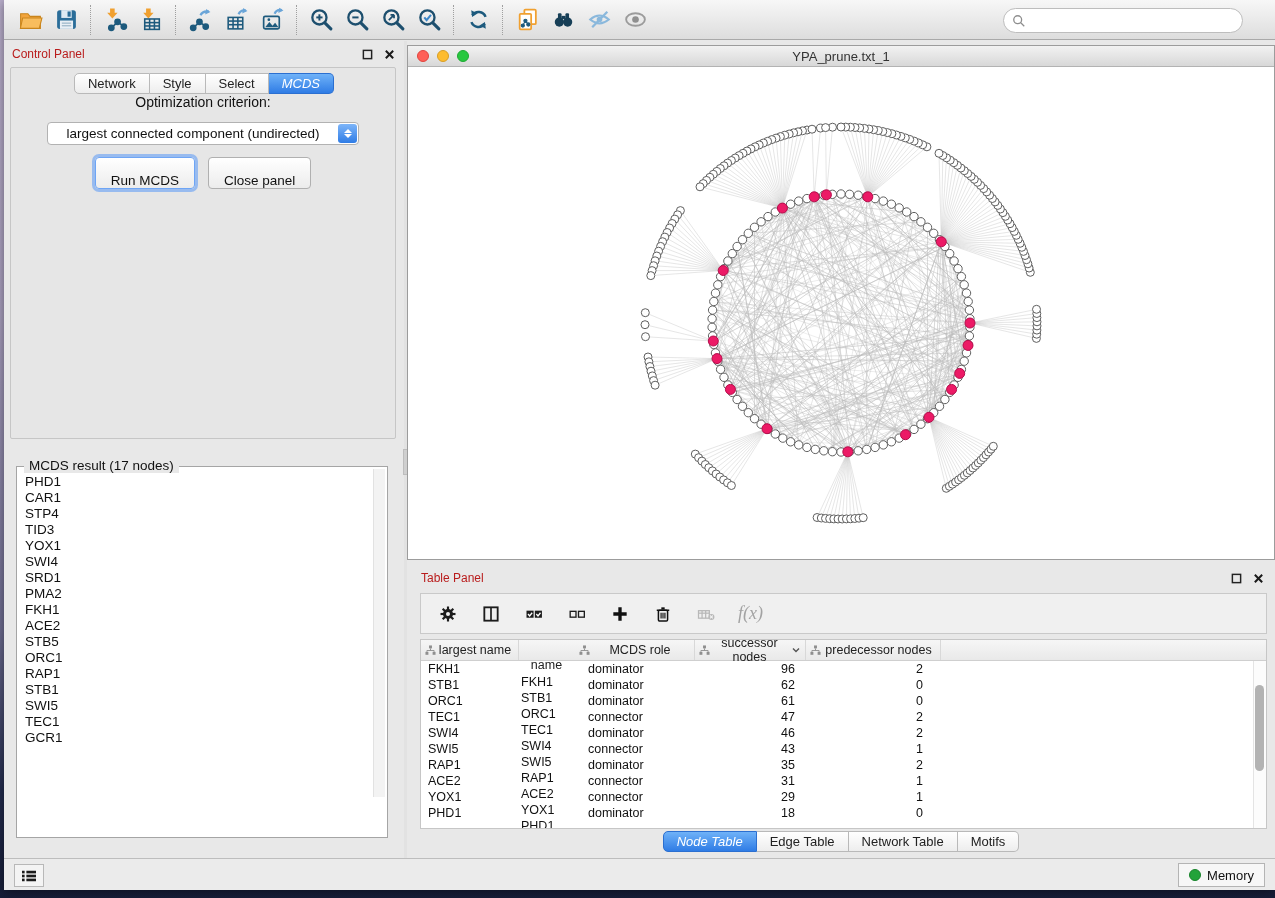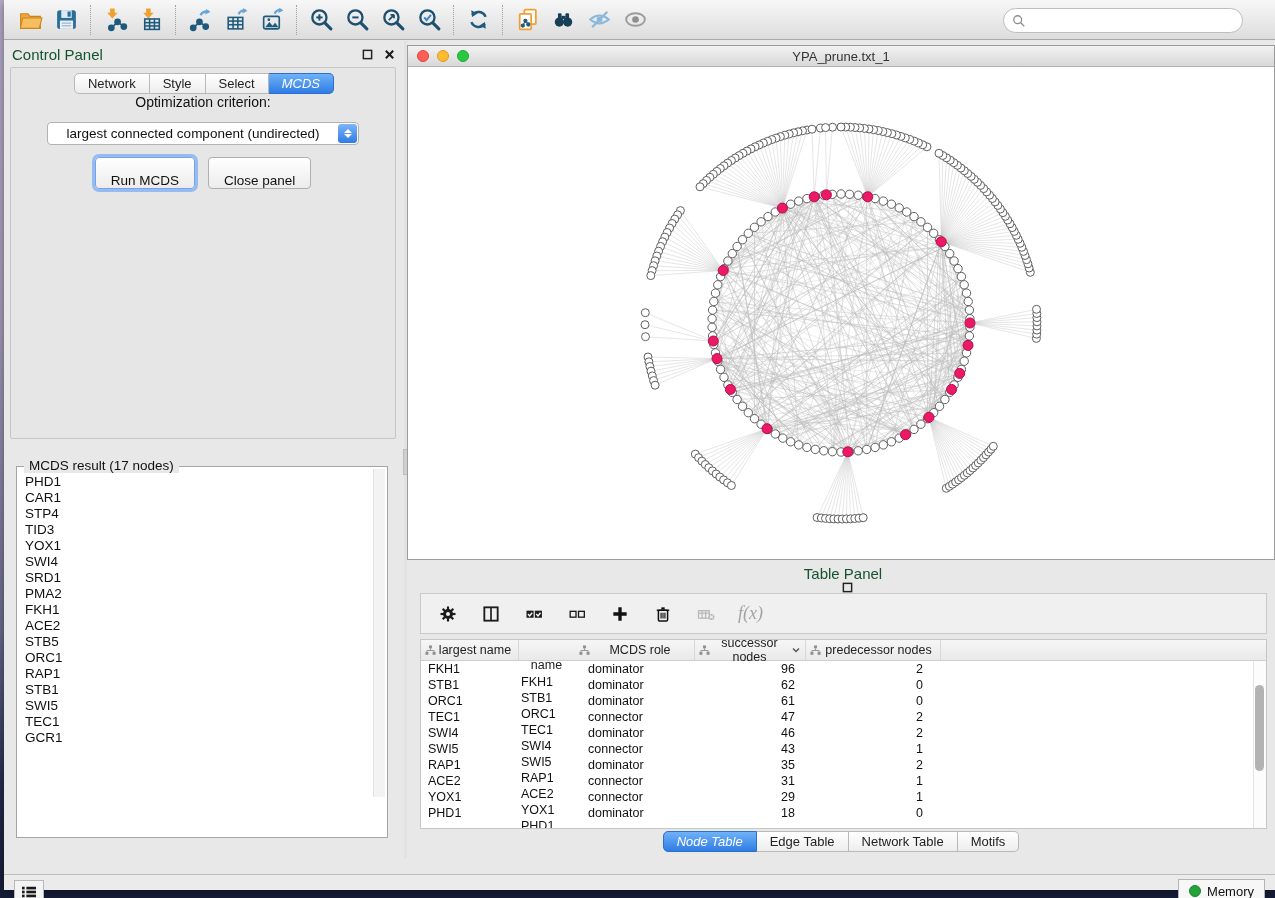--- a/index.html
+++ b/index.html
@@ -20,21 +20,21 @@
   .tb-btn svg { width:25px; height:25px; }
   .tb-sep { width:1px; height:30px; margin:0 6px; border-left:1px dotted #9f9f9f; }
   .search-wrap { position:absolute; right:32px; top:8px; width:240px; height:25px;
     background:#fff; border:1px solid #bdbdbd; border-radius:13px; display:flex; align-items:center; padding-left:8px; }
   .search-wrap svg { width:14px; height:14px; }
   .search-input { border:none; outline:none; flex:1; height:20px; font-size:13px; background:transparent; }
 
   
   .control-panel { position:absolute; left:0; top:41px; width:400px; height:817px; background:#e8e8e8; }
   .panel-head { height:26px; display:flex; align-items:center; padding:0 8px; }
-  .panel-title { font-size:15px; color:#14532d; }
+  .panel-title { font-size:12px; color:#b91c1c; }
   .panel-head .spacer { flex:1; }
   .panel-ico { width:14px; height:14px; margin-left:8px; display:flex; align-items:center; justify-content:center; }
   .tabs-row { position:absolute; left:0; top:32px; width:100%; display:flex; justify-content:center; z-index:3; }
   .tab { height:21px; line-height:19px; padding:0 13px; background:linear-gradient(#ffffff,#ededed);
     border:1px solid #b9b9b9; border-left-width:0; font-size:13px; color:#222; }
   .tab:first-child { border-left-width:1px; border-radius:5px 0 0 5px; }
   .tab:last-child { border-radius:0 5px 5px 0; }
   .tab.active { background:linear-gradient(#6fb2f8,#2f7ce5); color:#fff; border-color:#2b6fd0;font-style:italic; }
   .tab-content { position:absolute; left:6px; top:26px; width:386px; height:372px;
     background:#e6e6e6; border:1px solid #c6c6c6; border-radius:2px; }
@@ -94,21 +94,21 @@
   .tbody { position:relative; flex:1; overflow:hidden; }
   .trow { display:flex; height:16px; align-items:center; }
   .tcell { font-size:12.5px; color:#111; height:16px; line-height:16px; white-space:nowrap; }
   .tcell.c0 { padding-left:7px; } .tcell.c1 { padding-left:2px; } .tcell.c2 { padding-left:13px; }
   .tcell.c3 { text-align:right; padding-right:11px; } .tcell.c4 { text-align:right; padding-right:18px; }
   .tscroll { position:absolute; right:0; top:0; bottom:0; width:13px; background:#fcfcfc; border-left:1px solid #e4e4e4; }
   .tthumb { position:absolute; top:24px; right:2px; width:9px; height:86px; background:#b3b3b3; border-radius:5px; }
   .tp-tabs { position:absolute; left:0; right:0; bottom:6px; display:flex; justify-content:center; }
 
   
-  .status-bar { position:absolute; left:0; bottom:0; width:100%; height:16px; background:#ebebeb; border-top:1px solid #bdbdbd; }
+  .status-bar { position:absolute; left:0; bottom:0; width:100%; height:32px; background:#ebebeb; border-top:1px solid #bdbdbd; }
   .list-btn { position:absolute; left:10px; top:5px; width:30px; height:23px; background:#f4f4f4; border:1px solid #b8b8b8; display:flex; align-items:center; justify-content:center; }
   .memory-btn { position:absolute; right:10px; top:4px; height:24px; padding:0 10px; background:#f7f7f7; border:1px solid #b4b4b4;
     display:flex; align-items:center; gap:6px; font-size:13px; color:#111; }
   .mem-dot { width:12px; height:12px; border-radius:50%; background:#23a33a; border:1px solid #18842b; }
 </style>
 </head>
 <body>
 
 <div class="app-window">
 
@@ -1144,21 +1144,21 @@
             <circle cx="359.0" cy="361.7" r="5"></circle>
             <circle cx="322.4" cy="322.4" r="5"></circle>
             <circle cx="309.0" cy="291.6" r="5"></circle>
             <circle cx="305.3" cy="274.0" r="5"></circle>
           </g>
         </svg>
     </div>
   </div>
 
   <div class="table-panel">
-    <div class="panel-head" style="padding:0 10px 0 14px;flex-direction:column;">
+    <div class="panel-head" style="padding:0 10px 0 14px;">
       <span class="panel-title">Table Panel</span>
       <span class="spacer"></span>
       <span class="panel-ico">
           <svg viewBox="0 0 12 12" width="11" height="11">
             <rect x="1.5" y="1.5" width="9" height="9" fill="none" stroke="#222" stroke-width="1.6"></rect>
           </svg>
         </span>
       <span class="panel-ico">
           <svg viewBox="0 0 12 12" width="11" height="11">
             <path d="M2 2 L10 10 M10 2 L2 10" stroke="#1a1a1a" stroke-width="2.2"></path>

